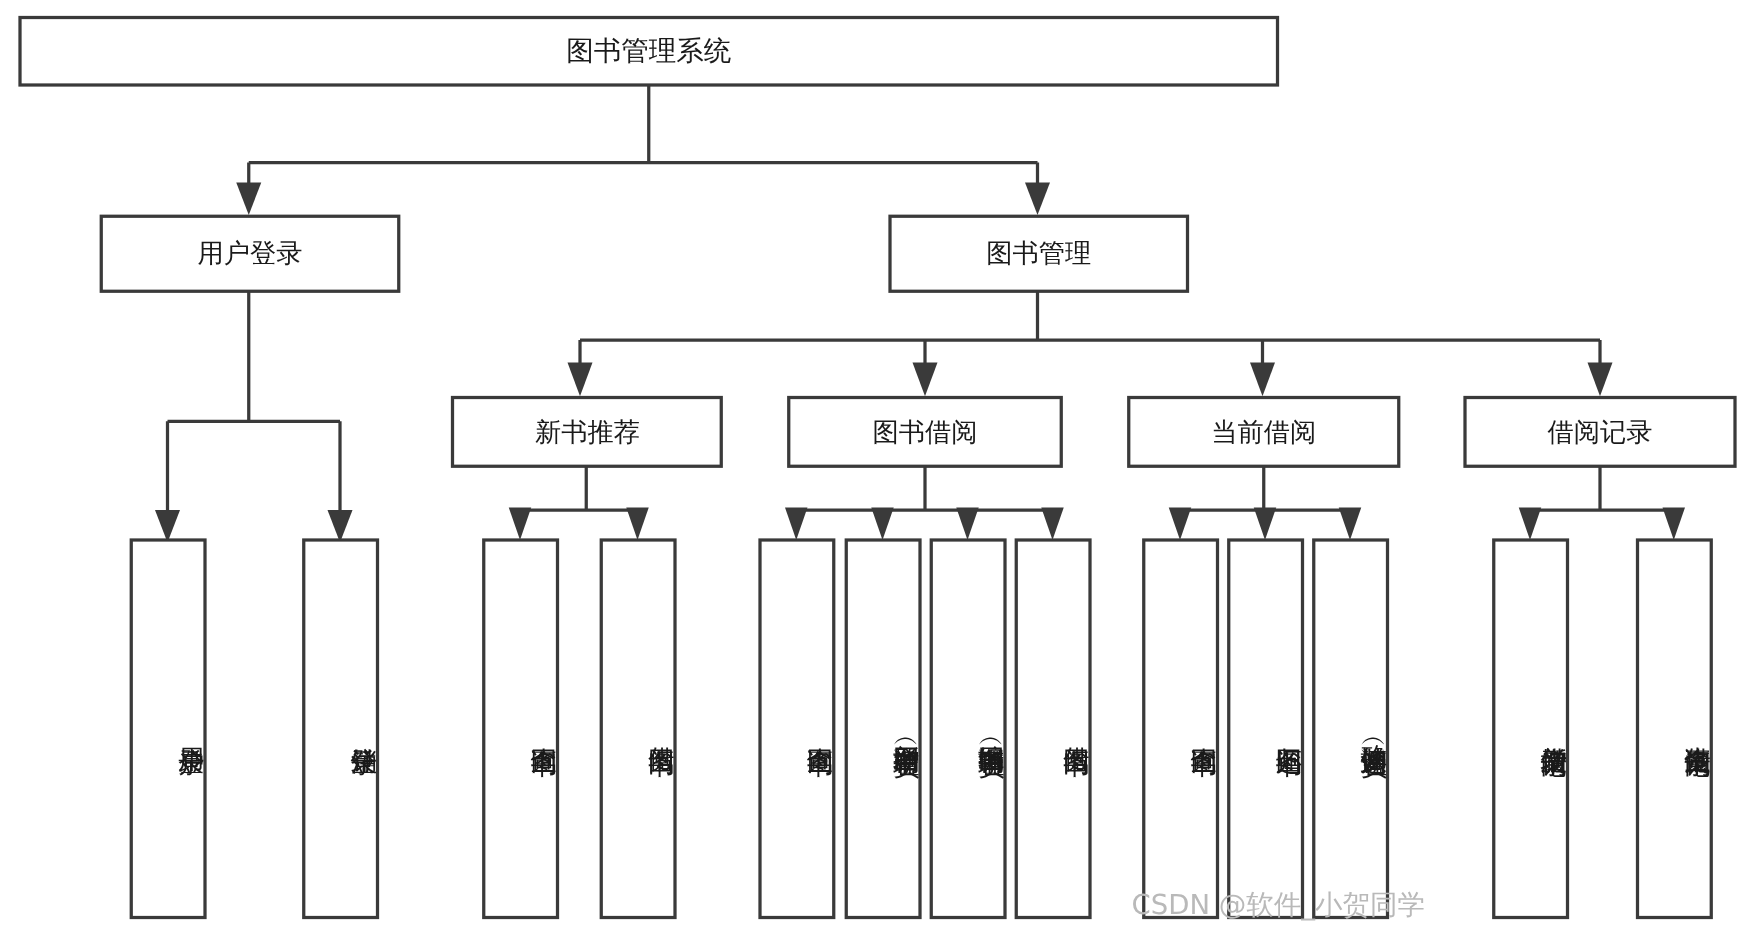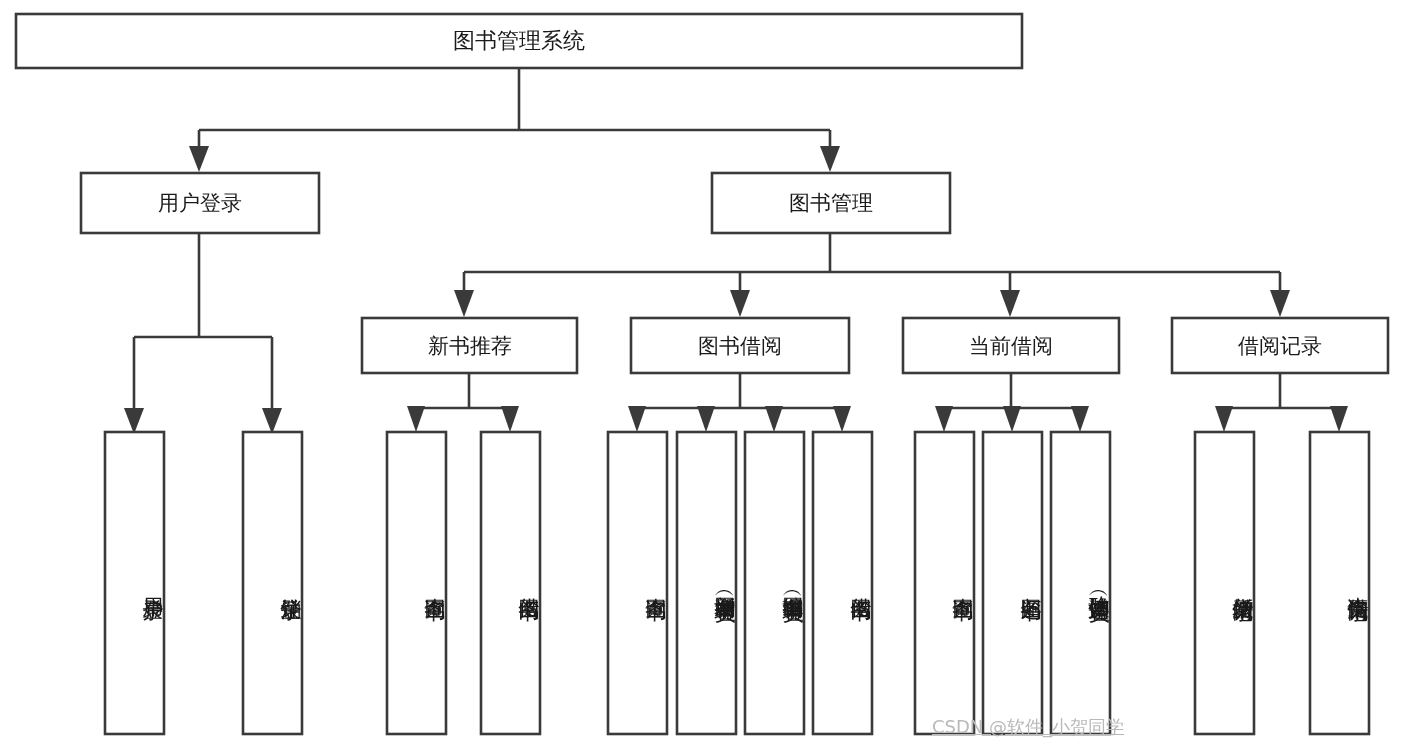--- a/index.html
+++ b/index.html
@@ -12,20 +12,21 @@
     width: 1405px;
     height: 747px;
     font-family: "DejaVu Sans", "Liberation Sans", sans-serif;
     overflow: hidden;
     position: relative;
   }
   #diagram-root {
     position: relative;
     width: 1136px;
     height: 747px;
+    padding-left: 16px;
   }
   svg#tree-svg {
     position: absolute;
     left: 0;
     top: 0;
     width: 1405px;
     height: 747px;
     display: block;
   }
   .node-box {
@@ -69,25 +70,24 @@
     letter-spacing: 1px;
     white-space: nowrap;
     text-align: center;
     pointer-events: none;
   }
   #watermark {
     position: absolute;
     right: 12px;
     bottom: 8px;
     font-family: "DejaVu Sans", "Liberation Sans", sans-serif;
-    font-size: 18px;
+    font-size: 22px;
     color: #b9b9b9;
     white-space: nowrap;
     user-select: none;
-    text-decoration: underline;
   }
 </style>
 </head>
 <body>
 
 <div id="diagram-root">
 
   <svg id="tree-svg" viewBox="0 0 1405 747">
 
     <g>

